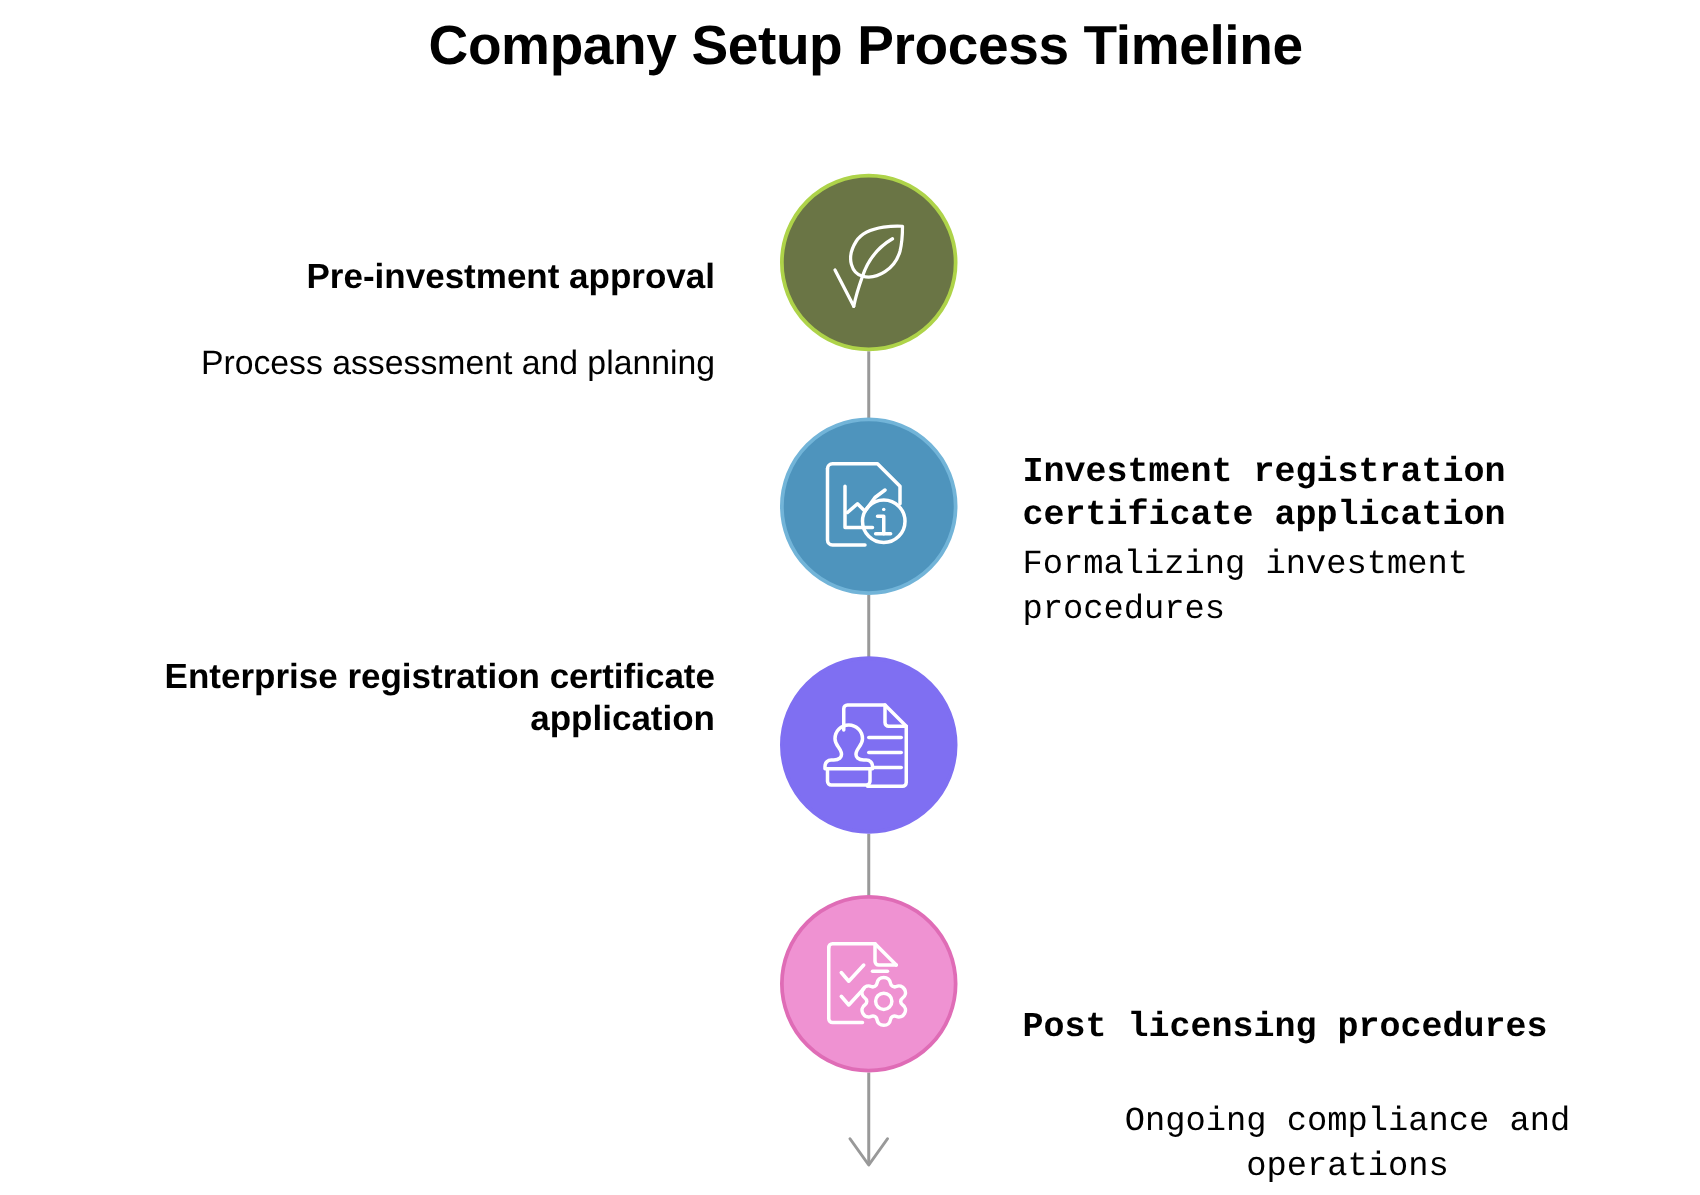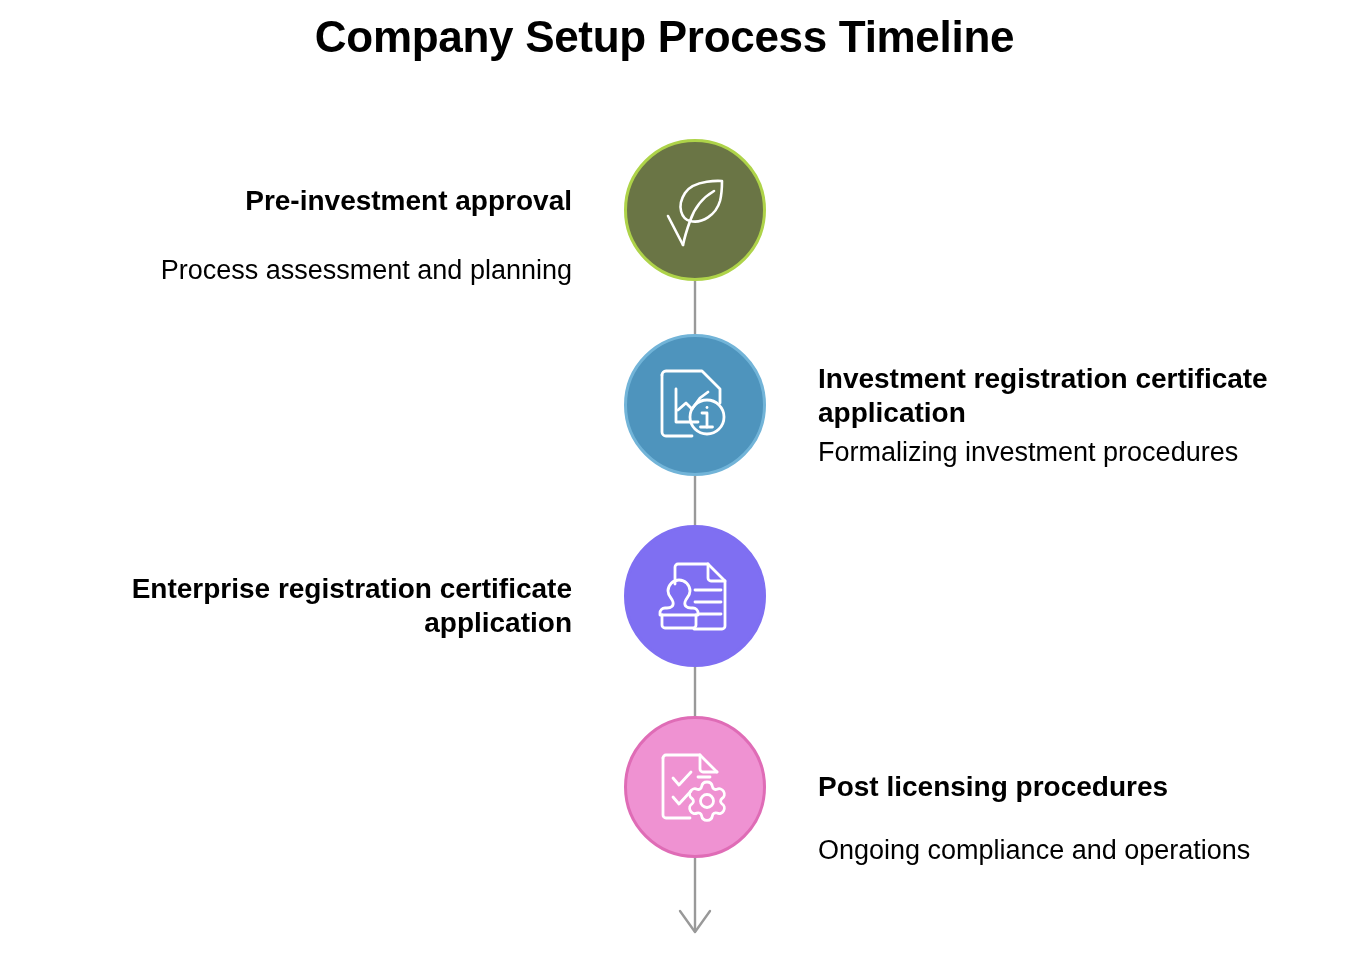--- a/index.html
+++ b/index.html
@@ -22,20 +22,21 @@
     position: absolute;
     top: 8px;
     left: 0;
     width: 1329px;
     text-align: center;
     font-size: 44px;
     font-weight: bold;
     letter-spacing: -0.3px;
     line-height: 58px;
     white-space: nowrap;
+    padding-left: 28px;
   }
 
   
   #timeline-spine {
     position: absolute;
     left: 0;
     top: 0;
     width: 1360px;
     height: 956px;
     pointer-events: none;
@@ -58,47 +59,47 @@
   #node-1 { top: 139px; }
   #node-2 { top: 334px; }
   #node-3 { top: 525px; }
   #node-4 { top: 716px; }
 
   
   .label-block {
     position: absolute;
   }
   .label-block.left  { text-align: right; }
-  .label-block.right { text-align: left; }
+  .label-block.right { text-align: left; font-family: Liberation Mono, monospace; }
 
   .label-title {
     font-size: 28px;
     font-weight: bold;
     line-height: 34px;
     margin: 0;
   }
   .label-desc {
     font-size: 27px;
     font-weight: normal;
     line-height: 36px;
     margin: 0;
   }
 
   
-  #label-1 { left: 0px;   width: 572px; top: 184px; }
+  #label-1 { left: 0px;   width: 572px; top: 204px; }
   #label-1 .label-desc { margin-top: 34px; }
 
   #label-2 { left: 818px; width: 470px; top: 362px; }
   #label-2 .label-desc { margin-top: 4px; }
 
-  #label-3 { left: 0px;   width: 572px; top: 572px; }
+  #label-3 { left: 0px;   width: 572px; top: 524px; }
   #label-3 .label-desc { margin-top: 4px; }
 
-  #label-4 { left: 818px; width: 520px; top: 770px; }
-  #label-4 .label-desc { margin-top: 28px; }
+  #label-4 { left: 818px; width: 520px; top: 806px; }
+  #label-4 .label-desc { margin-top: 40px; text-align: center; }
 </style>
 </head>
 <body>
 
 <div id="page-title">Company Setup Process Timeline</div>
 
 <svg id="timeline-spine" viewBox="0 0 1360 956">
 
   <line x1="695" y1="281" x2="695" y2="338" stroke="#999999" stroke-width="2.4"></line>
 

